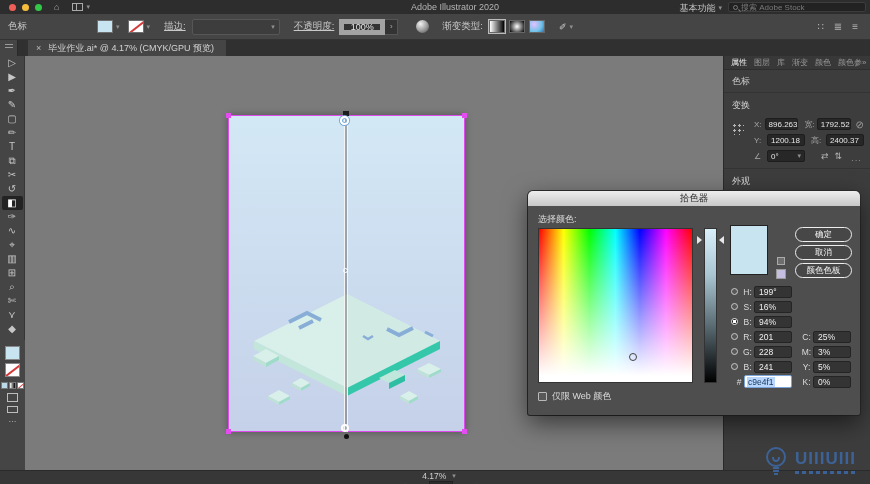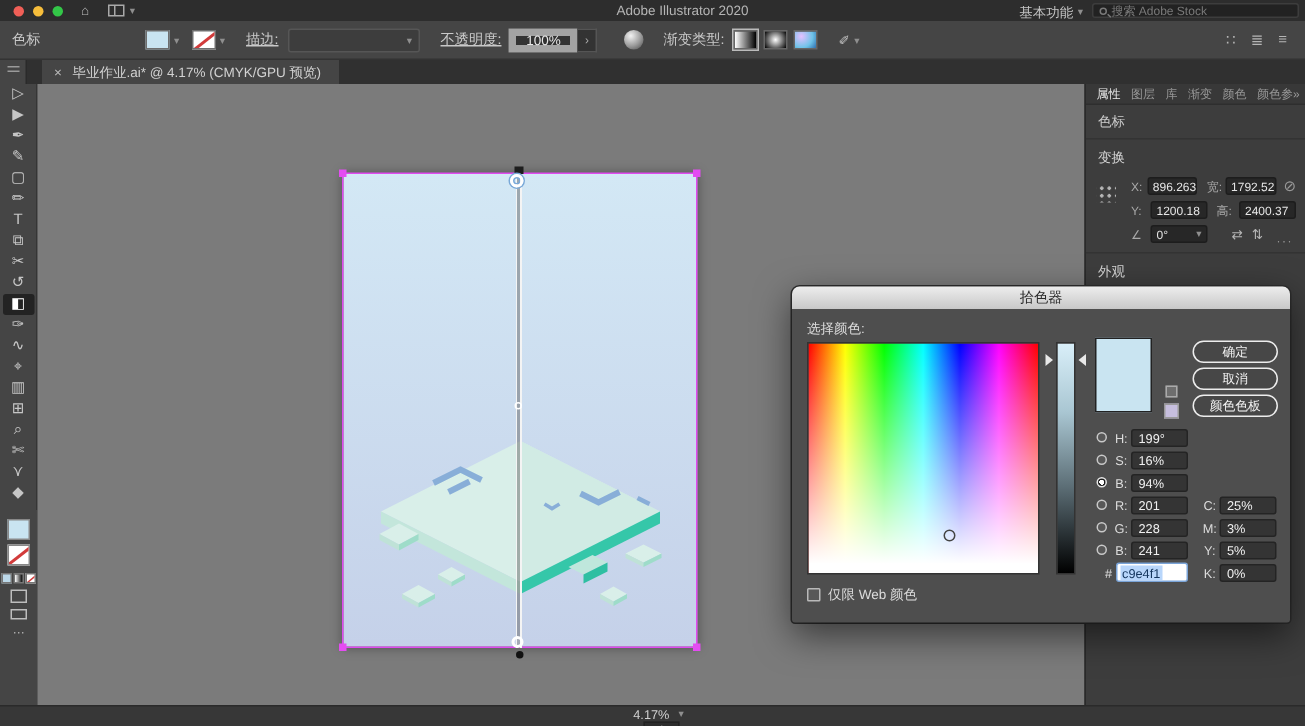--- a/index.html
+++ b/index.html
@@ -480,14 +480,27 @@
     <div class="sb-nav">
       <span>❘◀</span>
       <span>◀</span>
       <div class="sb-page">1</div>
       <span>▶</span>
       <span>▶❘</span>
     </div>
     <div class="sb-tool">渐变</div>
   </div>
 
+  <div class="watermark">
+    <svg width="26" height="30" viewBox="0 0 26 30">
+      <circle cx="13" cy="11" r="9" fill="none" stroke="#3c6cae" stroke-width="2"></circle>
+      <path d="M10 11 q0 4 3 4 q3 0 3 -4" fill="none" stroke="#3c6cae" stroke-width="2"></path>
+      <rect x="10" y="21" width="6" height="2" fill="#3c6cae"></rect>
+      <rect x="10" y="24" width="6" height="2" fill="#3c6cae"></rect>
+      <rect x="11" y="27" width="4" height="2" fill="#3c6cae"></rect>
+    </svg>
+    <div>
+      <div class="wm-text">UIIIUIII</div>
+      <div class="wm-sub"></div>
+    </div>
+  </div>
 
 </div>
 
 </body></html>

